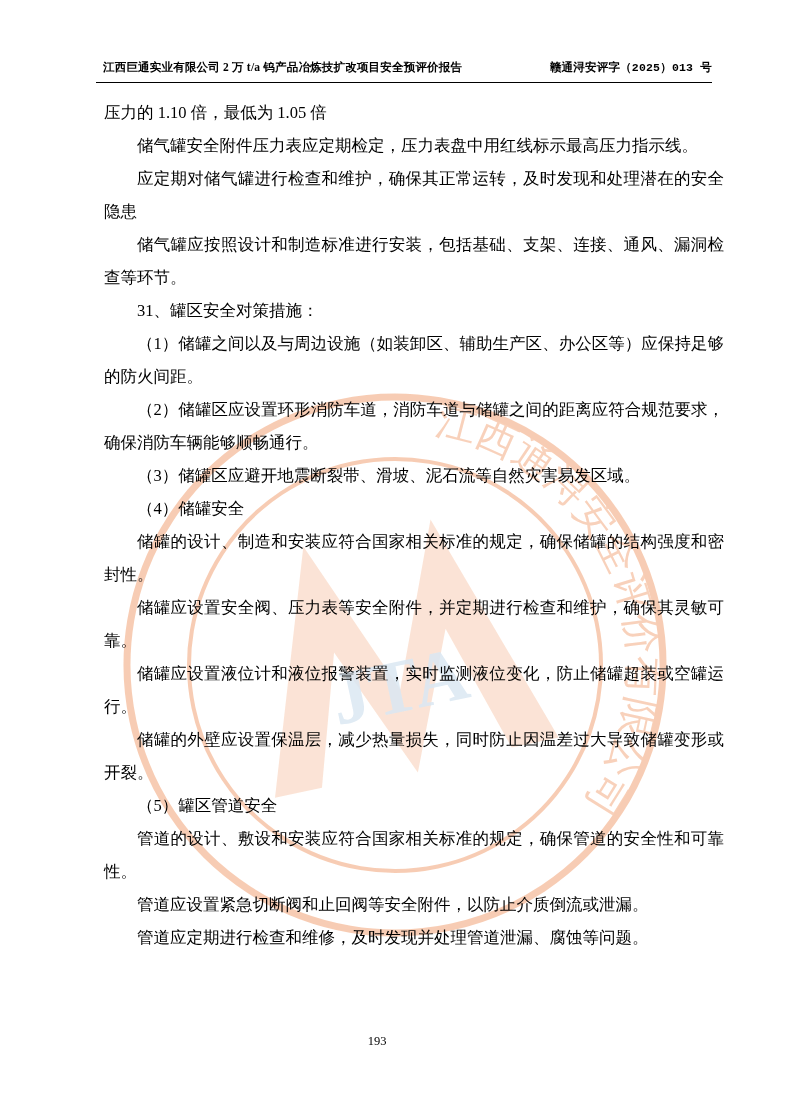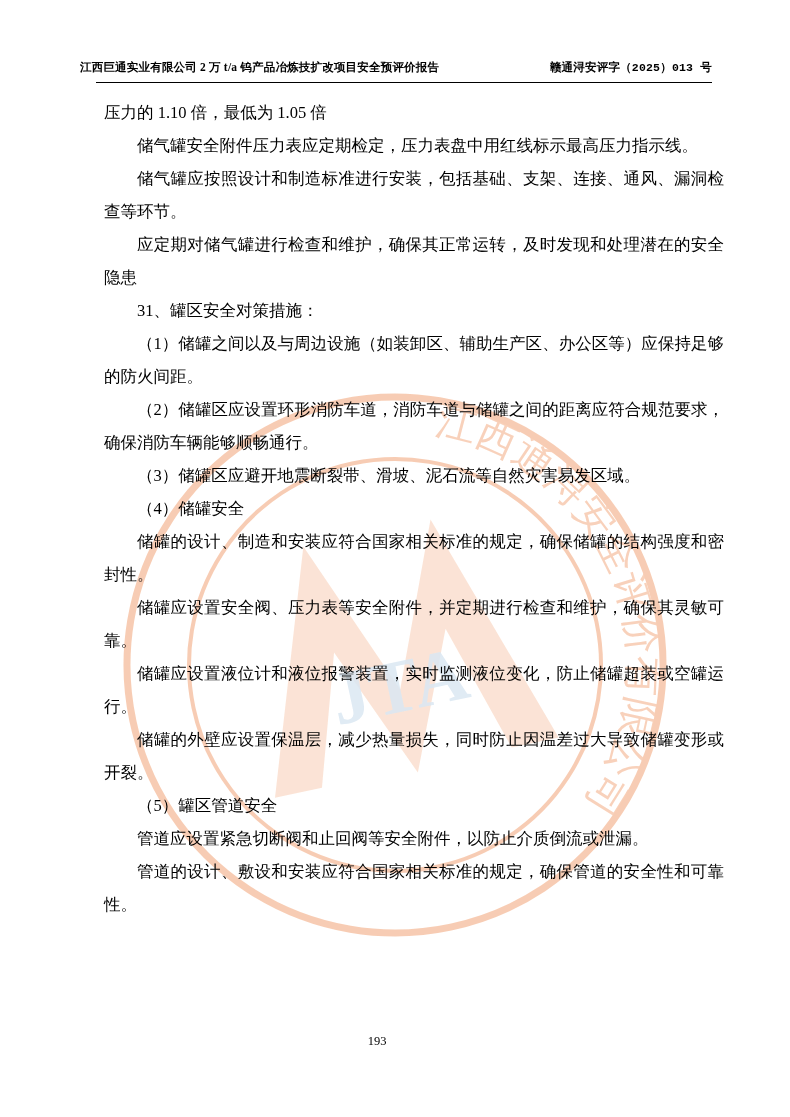--- a/index.html
+++ b/index.html
@@ -27,21 +27,21 @@
     width: 790px;
     height: 1117px;
     pointer-events: none;
     z-index: 2;
   }
 
   
   .header {
     position: absolute;
     top: 60px;
-    left: 80px;
+    left: 103px;
     right: 78px;
     display: flex;
     justify-content: space-between;
     align-items: flex-end;
     font-size: 11.5px;
     font-weight: bold;
     color: #000;
     letter-spacing: 0.2px;
     z-index: 3;
     gap: 25px;
@@ -113,33 +113,34 @@
 
   <div class="header">
     <span class="header-left">江西巨通实业有限公司 2 万 t/a 钨产品冶炼技扩改项目安全预评价报告</span>
     <span class="header-right">赣通浔安评字（2025）013 号</span>
   </div>
   <div class="header-rule"></div>
 
   <div class="content">
     <p>压力的 1.10 倍，最低为 1.05 倍</p>
     <p class="indent">储气罐安全附件压力表应定期检定，压力表盘中用红线标示最高压力指示线。</p>
+    <p class="indent">应定期对储气罐进行检查和维护，确保其正常运转，及时发现和处理潜在的安全隐患</p>
     <p class="indent">储气罐应按照设计和制造标准进行安装，包括基础、支架、连接、通风、漏洞检查等环节。</p>
-    <p class="indent">应定期对储气罐进行检查和维护，确保其正常运转，及时发现和处理潜在的安全隐患</p>
     <p class="indent">31、罐区安全对策措施：</p>
     <p class="indent">（1）储罐之间以及与周边设施（如装卸区、辅助生产区、办公区等）应保持足够的防火间距。</p>
     <p class="indent">（2）储罐区应设置环形消防车道，消防车道与储罐之间的距离应符合规范要求，确保消防车辆能够顺畅通行。</p>
     <p class="indent">（3）储罐区应避开地震断裂带、滑坡、泥石流等自然灾害易发区域。</p>
     <p class="indent">（4）储罐安全</p>
     <p class="indent">储罐的设计、制造和安装应符合国家相关标准的规定，确保储罐的结构强度和密封性。</p>
     <p class="indent">储罐应设置安全阀、压力表等安全附件，并定期进行检查和维护，确保其灵敏可靠。</p>
     <p class="indent">储罐应设置液位计和液位报警装置，实时监测液位变化，防止储罐超装或空罐运行。</p>
     <p class="indent">储罐的外壁应设置保温层，减少热量损失，同时防止因温差过大导致储罐变形或开裂。</p>
     <p class="indent">（5）罐区管道安全</p>
+    <p class="indent">管道的设计、敷设和安装应符合国家相关标准的规定，确保管道的安全性和可靠性。</p>
     <p class="indent">管道应设置紧急切断阀和止回阀等安全附件，以防止介质倒流或泄漏。</p>
-    <p class="indent">管道的设计、敷设和安装应符合国家相关标准的规定，确保管道的安全性和可靠性。</p>
+    <p class="indent">管道应定期进行检查和维修，及时发现并处理管道泄漏、腐蚀等问题。</p>
   </div>
 
   <div class="footer">
     <span>193</span>
   </div>
 
 </div>
 
 </body></html>

